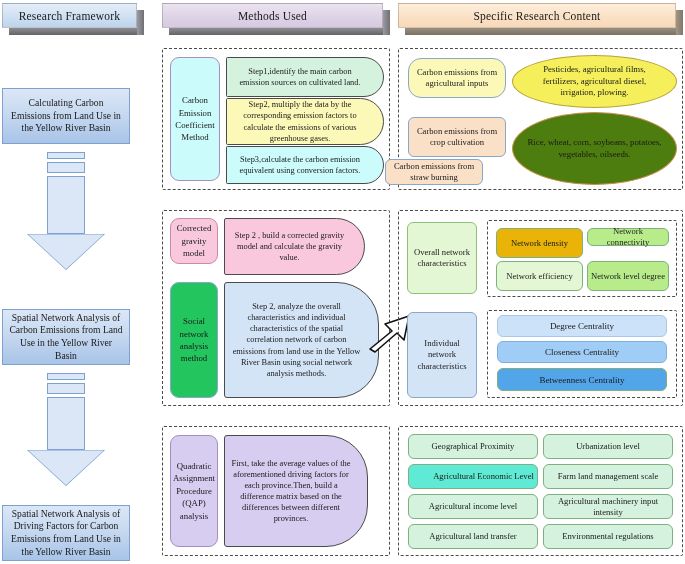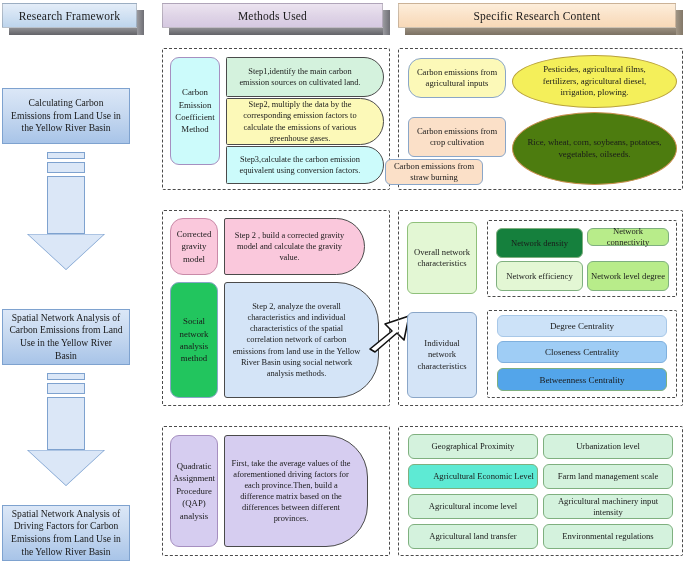--- a/index.html
+++ b/index.html
@@ -144,54 +144,54 @@
   <div class="arrow-seg" style="top:383px;height:11px;"></div>
   <div class="arrow-seg" style="top:397px;height:53px;"></div>
   <svg class="arrow-head" style="top:450px;" viewBox="0 0 78 36" preserveAspectRatio="none">
     <polygon points="0,0 78,0 39,36" fill="#dbe7f7" stroke="#7ea2cf" stroke-width="1.2"></polygon>
   </svg>
 
   <div class="lbox l3">Spatial Network Analysis of Driving Factors for Carbon Emissions from Land Use in the Yellow River Basin</div>
 
   <div class="panel" style="left:162px; top:48px; width:228px; height:142px;"></div>
 
-  <div class="vlabel" style="left:170px; top:57px; width:50px; height:108px; background:#ccfbfb;">Carbon Emission Coefficient Method</div>
+  <div class="vlabel" style="left:170px; top:57px; width:50px; height:124px; background:#ccfbfb;">Carbon Emission Coefficient Method</div>
 
   <div class="step" style="left:226px; top:57px; width:158px; height:40px; background:#d4f2dd;">Step1,identify the main carbon emission sources on cultivated land.</div>
   <div class="step" style="left:226px; top:98px; width:158px; height:47px; background:#fcf9b8;">Step2, multiply the data by the corresponding emission factors to calculate the emissions of various greenhouse gases.</div>
   <div class="step" style="left:226px; top:146px; width:158px; height:38px; background:#ccfbfb;">Step3,calculate the carbon emission equivalent using conversion factors.</div>
 
   <div class="panel" style="left:398px; top:48px; width:285px; height:142px;"></div>
 
   <div class="node" style="left:408px; top:58px; width:98px; height:40px; background:#fcf9b8;border-radius:13px;">Carbon emissions from agricultural inputs</div>
   <div class="node" style="left:408px; top:117px; width:98px; height:40px; background:#fbe0c8;">Carbon emissions from crop cultivation</div>
   <div class="node" style="left:385px; top:159px; width:98px; height:26px; background:#fbe0c8;">Carbon emissions from straw burning</div>
 
   <div class="ellipse" style="left:512px; top:55px; width:165px; height:53px; background:#f4ef5a;">Pesticides, agricultural films, fertilizers, agricultural diesel, irrigation, plowing.</div>
   <div class="ellipse" style="left:512px; top:112px; width:165px; height:73px; background:#4d7c0f; border-color:#c98f4f;">Rice, wheat, corn, soybeans, potatoes, vegetables, oilseeds.</div>
 
   <div class="panel" style="left:162px; top:210px; width:228px; height:196px;"></div>
 
-  <div class="vlabel" style="left:170px; top:218px; width:48px; height:57px; background:#fac8dc; border-color:#c98aa8;border-radius:13px;">Corrected gravity model</div>
+  <div class="vlabel" style="left:170px; top:218px; width:48px; height:46px; background:#fac8dc; border-color:#c98aa8;">Corrected gravity model</div>
   <div class="step" style="left:224px; top:218px; width:141px; height:57px; background:#fac8dc;">Step 2 , build a corrected gravity model and calculate the gravity value.</div>
 
   <div class="vlabel" style="left:170px; top:282px; width:48px; height:116px; background:#22c55e; border-color:#8aa6c8;">Social network analysis method</div>
   <div class="step" style="left:224px; top:282px; width:155px; height:116px; background:#d4e4f7;">Step 2, analyze the overall characteristics and individual characteristics of the spatial correlation network of carbon emissions from land use in the Yellow River Basin using social network analysis methods.</div>
 
   <svg class="diag-arrow" viewBox="0 0 44 50">
     <polygon points="2,44 24,26 17,19 41,11 36,35 29,28 7,47" fill="#ffffff" stroke="#111111" stroke-width="1.6" stroke-linejoin="round"></polygon>
   </svg>
 
   <div class="panel" style="left:398px; top:210px; width:285px; height:196px;"></div>
 
   <div class="node" style="left:407px; top:222px; width:70px; height:72px; background:#e3f7d4; border-color:#8fc07a;">Overall network characteristics</div>
   <div class="node" style="left:407px; top:312px; width:70px; height:86px; background:#d4e4f7;">Individual network characteristics</div>
 
   <div class="panel" style="left:487px; top:220px; width:190px; height:77px;"></div>
-  <div class="chip" style="left:496px; top:228px; width:87px; height:30px; background:#15803d;">Network density</div>
+  <div class="chip" style="left:496px; top:228px; width:87px; height:30px; background:#eab308;">Network density</div>
   <div class="chip" style="left:587px; top:228px; width:82px; height:18px; background:#b8ec8a;">Network connectivity</div>
   <div class="chip" style="left:496px; top:261px; width:87px; height:30px; background:#e3f7d4;">Network efficiency</div>
   <div class="chip" style="left:587px; top:261px; width:82px; height:30px; background:#b8ec8a;">Network level degree</div>
 
   <div class="panel" style="left:487px; top:310px; width:190px; height:88px;"></div>
   <div class="cenbar" style="left:497px; top:315px; width:170px; height:22px; background:#cce2f8; border:1px solid #a8c8e8;">Degree Centrality</div>
   <div class="cenbar" style="left:497px; top:341px; width:170px; height:22px; background:#9fcdf5; border:1px solid #7fb0dd;">Closeness Centrality</div>
   <div class="cenbar" style="left:497px; top:368px; width:170px; height:23px; background:#53a5ea; border:1px solid #7fb07f;">Betweenness Centrality</div>
 
   <div class="panel" style="left:162px; top:426px; width:228px; height:130px;"></div>

